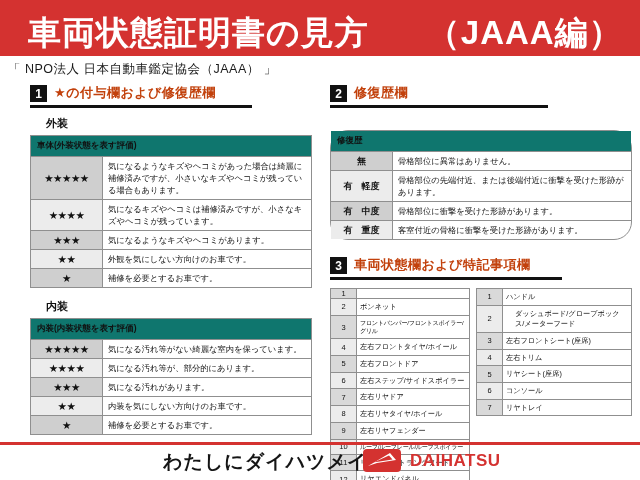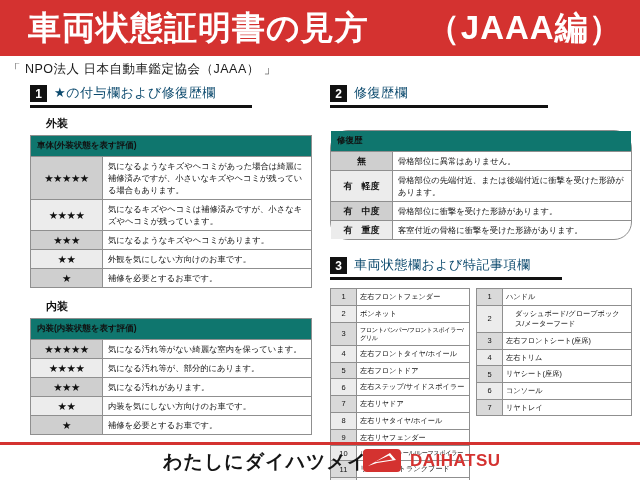--- a/index.html
+++ b/index.html
@@ -2,30 +2,30 @@
 <html><head>
 <meta charset="utf-8">
 <style>
   * { margin:0; padding:0; box-sizing:border-box; }
   html,body { background:#fff; }
   body { font-family:"Liberation Sans","DejaVu Sans",sans-serif; }
   .page { position:relative; width:640px; height:480px; background:#fff; overflow:hidden; }
 
   
   .header { position:absolute; left:0; top:0; width:640px; height:56px;
-            background:#d43230; display:flex; align-items:center; }
+            background:#d43230; display:flex; align-items:flex-end; }
   .header .title { color:#fff; font-weight:bold; font-size:33px; margin-left:28px; letter-spacing:1px; }
   .header .edition { color:#fff; font-weight:bold; font-size:33px; margin-left:58px; letter-spacing:1px; }
   .subtitle { position:absolute; left:8px; top:61px; font-size:12.5px; color:#1a1a1a; letter-spacing:0.5px; }
 
   
   .sec-head { display:flex; align-items:flex-end; border-bottom:3px solid #111; padding-bottom:3px; }
   .sec-num { background:#111; color:#fff; min-width:17px; height:17px; display:flex;
              align-items:center; justify-content:center; font-size:12px; font-weight:bold; }
-  .sec-title { font-weight:normal; font-size:13px; margin-left:7px; color:#0c4a6e; letter-spacing:0.5px; }
+  .sec-title { font-weight:bold; font-size:13px; margin-left:7px; color:#c2410c; letter-spacing:0.5px; }
 
   
   .col-left  { position:absolute; left:30px;  top:84px; width:282px; }
   .col-right { position:absolute; left:330px; top:84px; width:302px; }
 
   .group-label { font-weight:bold; font-size:11px; color:#111; margin:8px 0 4px 16px; }
 
   
   .rtable { width:100%; border:1px solid #8f8f8f; background:#fff; }
   .rtable .thead { background:#0f766e; font-weight:bold; font-size:8.5px; padding:4px 6px; color:#111; }
@@ -161,21 +161,20 @@
     <div class="sec-head" style="width:232px; margin-top:16px;">
       <span class="sec-num">3</span>
       <span class="sec-title">車両状態欄および特記事項欄</span>
     </div>
 
     <div class="parts-wrap">
 
       <div class="ptable p-left">
         <div class="prow">
           <div class="pno">1</div>
-          <div class="pname">左右フロントフェンダー</div>
         </div>
         <div class="prow">
           <div class="pno">2</div>
           <div class="pname">ボンネット</div>
         </div>
         <div class="prow">
           <div class="pno">3</div>
           <div class="pname tiny">フロントバンパー/フロントスポイラー/グリル</div>
         </div>
         <div class="prow">

